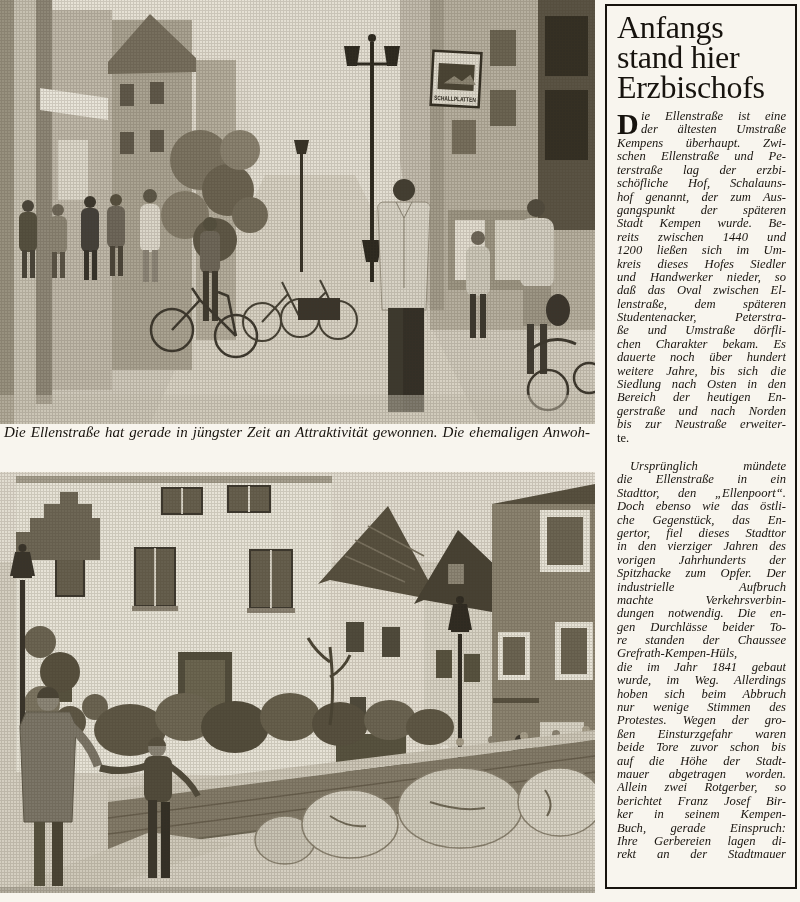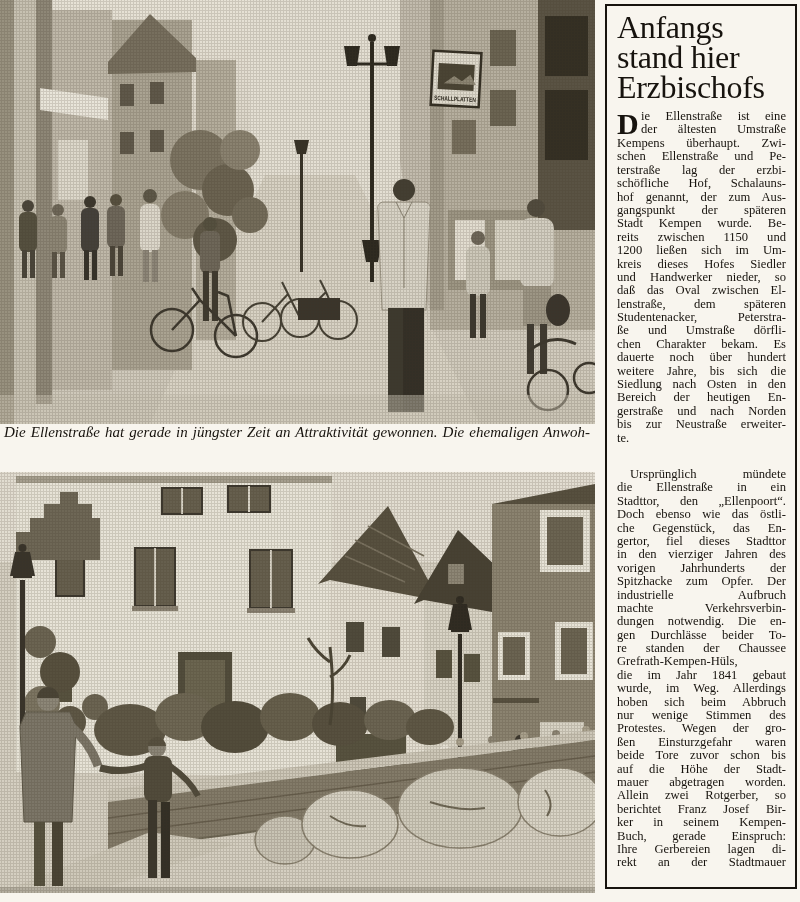--- a/index.html
+++ b/index.html
@@ -19,26 +19,26 @@
   .cap-line.jl{text-align:justify;text-align-last:justify;}
 
   .column-box{position:absolute;left:605px;top:4px;width:192px;height:885px;
       box-sizing:border-box;border:2.5px solid #17130e;background:#f8f5ee;
       padding:6px 9px 0 10px;overflow:hidden;}
   .headline{margin:0 0 8px 0;}
   .hline{font-weight:normal;font-size:32px;line-height:30px;
       letter-spacing:-0.3px;white-space:nowrap;}
   .body-text{font-size:12.6px;}
   .bline{height:13.4px;line-height:13.4px;text-align:justify;overflow:hidden;}
-  .jl{text-align-last:justify;}
+  .jl{text-align-last:justify;font-style:italic;}
   .indent{padding-left:13px;}
   .cap-row{display:flex;}
   .drop-cap{flex:none;width:24px;font-weight:bold;font-size:30px;line-height:27px;}
   .cap-lines{flex:1;min-width:0;}
-  .para2{margin-top:23px;}
+  .para2{margin-top:15px;}
 </style>
 </head>
 <body>
 
 <div class="page">
 
   <figure class="photo photo1">
     <svg width="595" height="424" viewBox="0 0 595 424">
       <defs>
         <linearGradient id="p1sky" x1="0" y1="0" x2="0" y2="1">
@@ -339,21 +339,21 @@
           <div class="bline jl">der ältesten Umstraße</div>
         </div>
       </div>
       <div class="bline jl">Kempens überhaupt. Zwi-</div>
         <div class="bline jl">schen Ellenstraße und Pe-</div>
         <div class="bline jl">terstraße lag der erzbi-</div>
         <div class="bline jl">schöfliche Hof, Schalauns-</div>
         <div class="bline jl">hof genannt, der zum Aus-</div>
         <div class="bline jl">gangspunkt der späteren</div>
         <div class="bline jl">Stadt Kempen wurde. Be-</div>
-        <div class="bline jl">reits zwischen 1150 und</div>
+        <div class="bline jl">reits zwischen 1440 und</div>
         <div class="bline jl">1200 ließen sich im Um-</div>
         <div class="bline jl">kreis dieses Hofes Siedler</div>
         <div class="bline jl">und Handwerker nieder, so</div>
         <div class="bline jl">daß das Oval zwischen El-</div>
         <div class="bline jl">lenstraße, dem späteren</div>
         <div class="bline jl">Studentenacker, Peterstra-</div>
         <div class="bline jl">ße und Umstraße dörfli-</div>
         <div class="bline jl">chen Charakter bekam. Es</div>
         <div class="bline jl">dauerte noch über hundert</div>
         <div class="bline jl">weitere Jahre, bis sich die</div>

